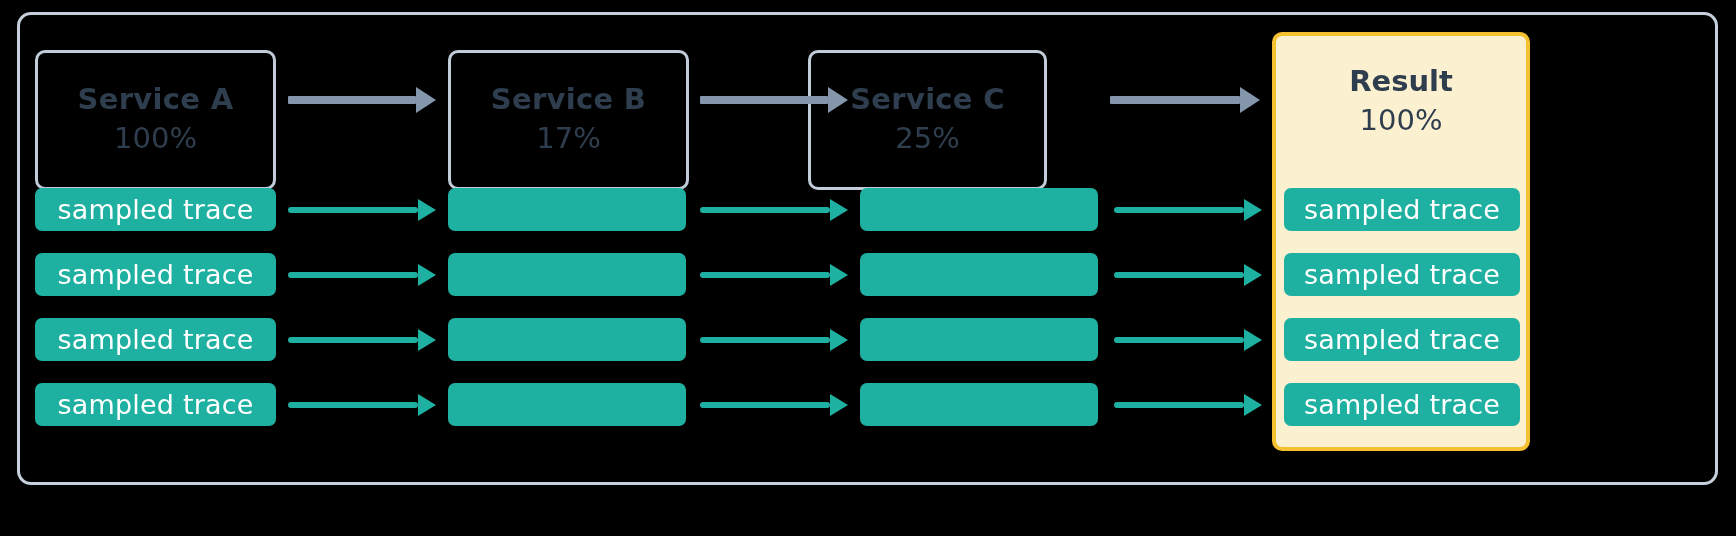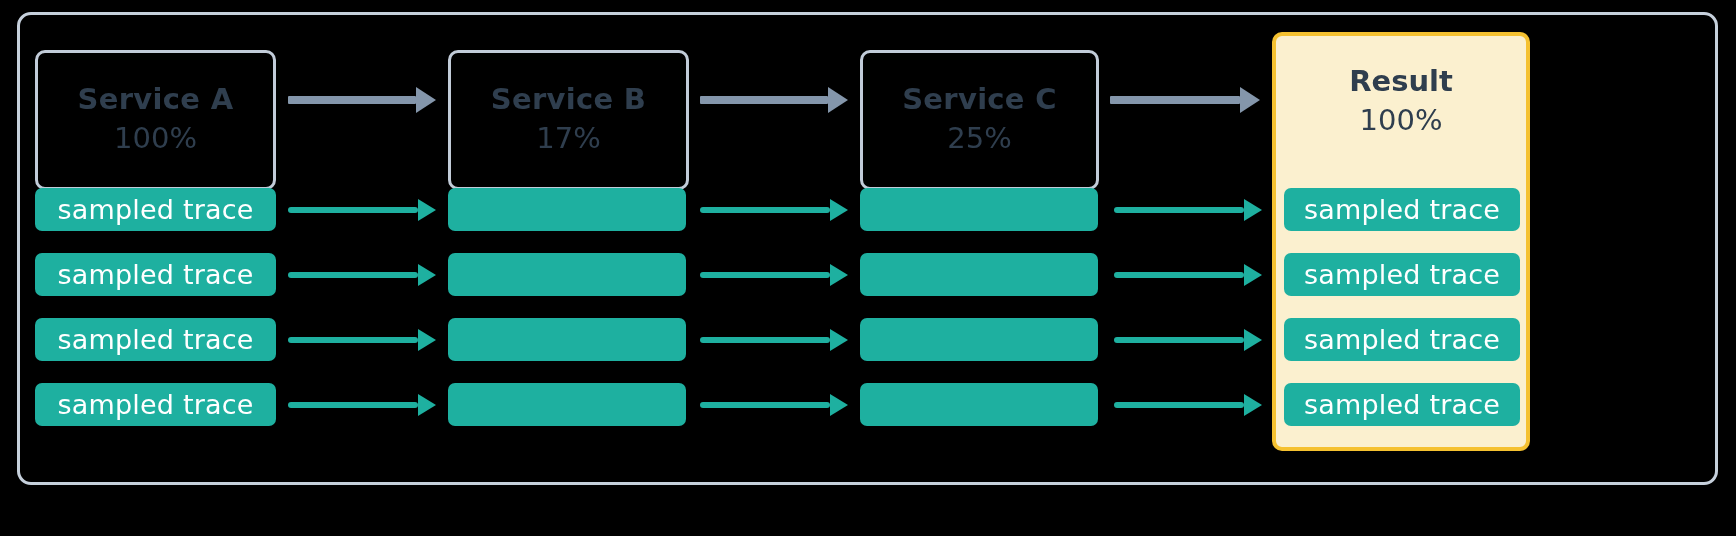--- a/index.html
+++ b/index.html
@@ -83,21 +83,21 @@
   <div class="svc-box" style="left:35px;width:241px;">
     <span class="svc-title">Service A</span>
     <span class="svc-pct">100%</span>
   </div>
 
   <div class="svc-box" style="left:448px;width:241px;">
     <span class="svc-title">Service B</span>
     <span class="svc-pct">17%</span>
   </div>
 
-  <div class="svc-box" style="left:860px;width:239px;">
+  <div class="svc-box" style="left:808px;width:239px;">
     <span class="svc-title">Service C</span>
     <span class="svc-pct">25%</span>
   </div>
 
   <div class="result-head">
     <span class="result-title">Result</span>
     <span class="result-pct">100%</span>
   </div>
 
   <div class="arrow arrow-gray" style="left:288px;top:87px;width:148px;height:26px;">

